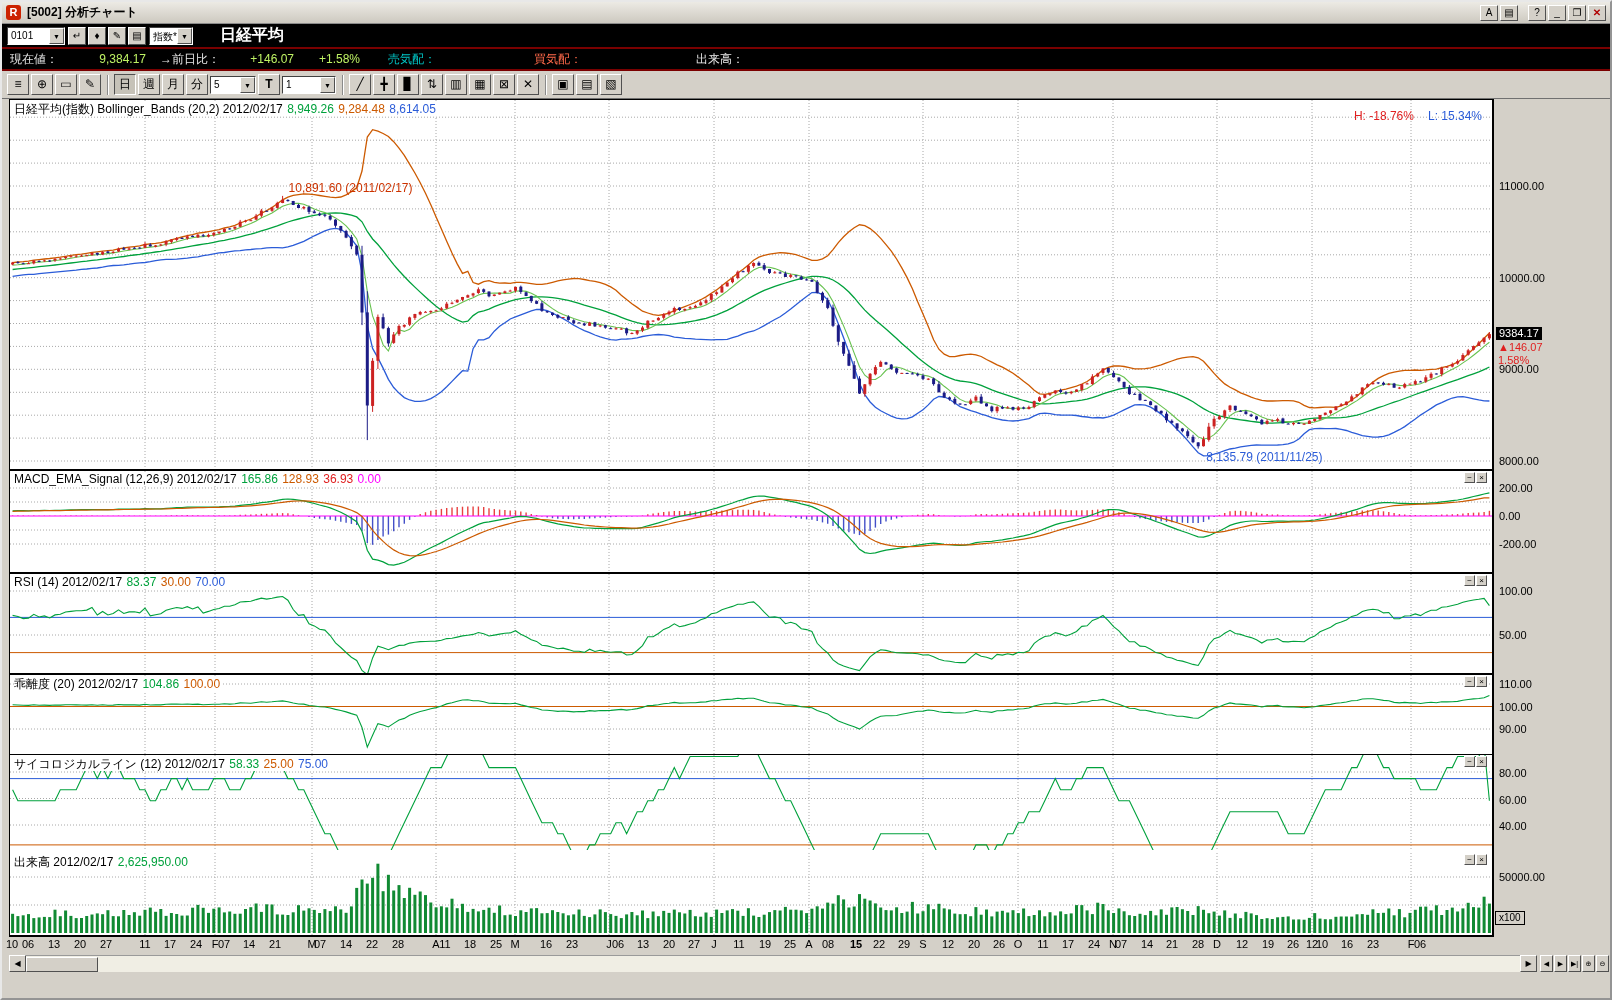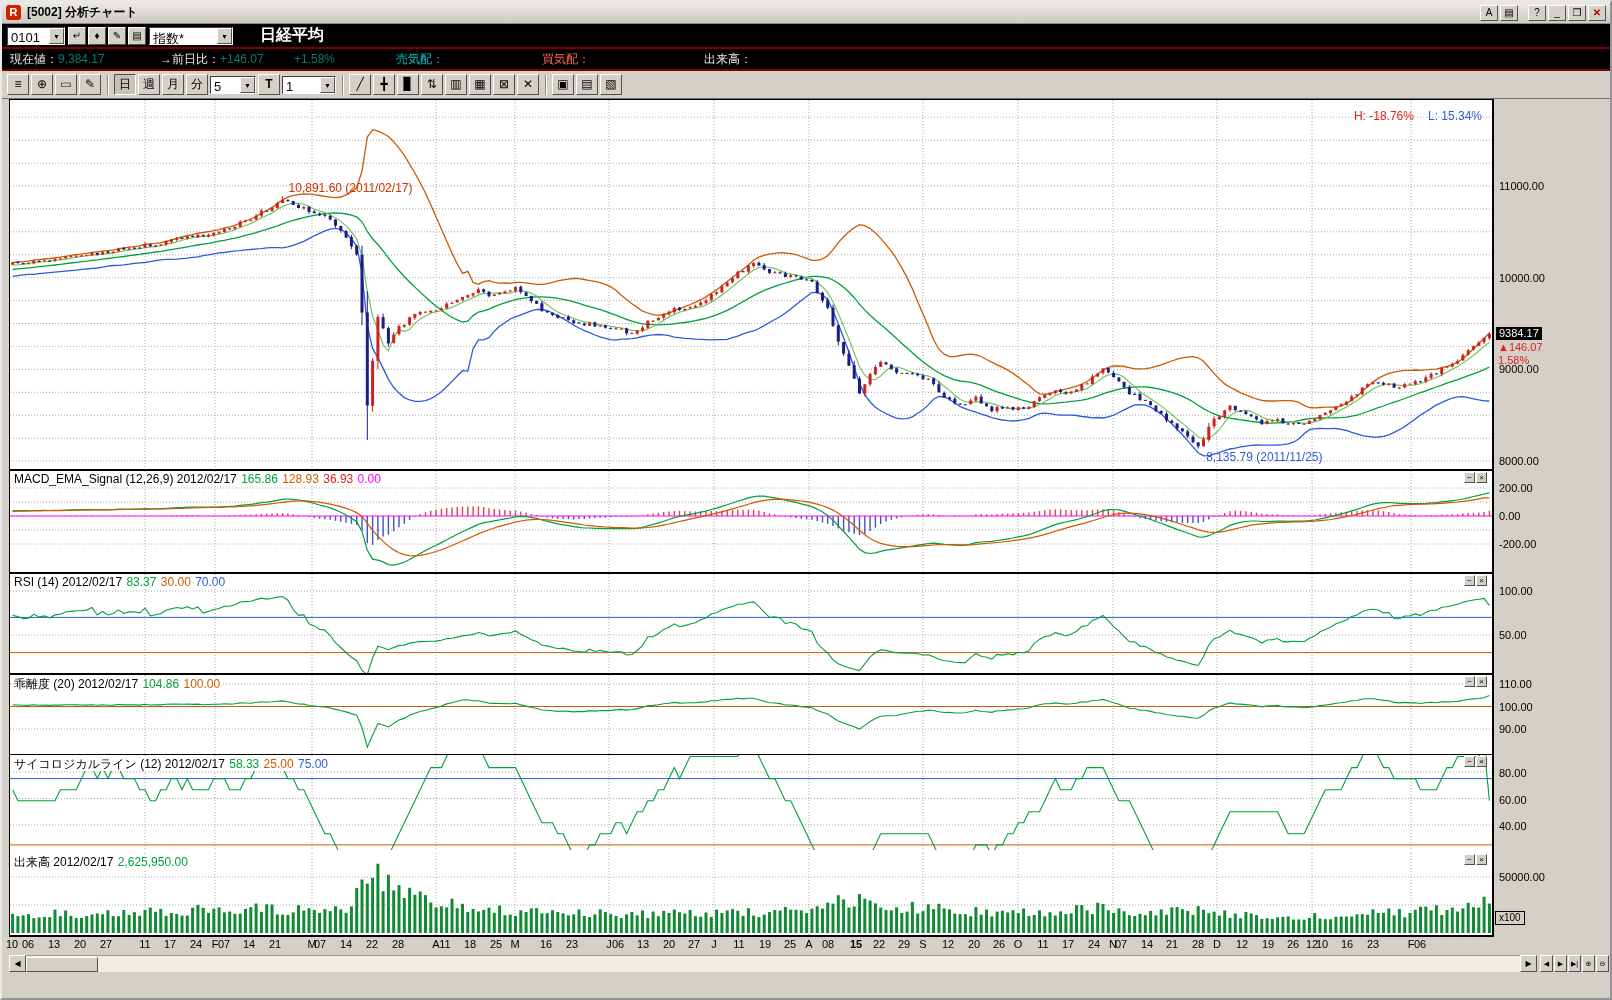--- a/index.html
+++ b/index.html
@@ -8,29 +8,29 @@
 .window{position:relative;width:1612px;height:1000px;background:#d4d0c8;border:2px outset #e8e8e8;overflow:hidden}
 .titlebar{height:22px;background:linear-gradient(#eceae4,#cdc9c0);display:flex;align-items:center;padding:0 4px;border-bottom:1px solid #8a8a8a}
 .logo{width:15px;height:15px;background:#cc2200;color:#fff;font-weight:bold;font-size:11px;text-align:center;line-height:15px;border-radius:3px}
 .title{font-size:12px;font-weight:bold;margin-left:6px;color:#000}
 .tb-btns{margin-left:auto;display:flex;gap:2px;align-items:center}
 .tb-gap{width:6px}
 .tbtn{display:inline-block;width:18px;height:16px;font-size:10px;line-height:14px;text-align:center;background:#d4d0c8;border:1px solid;border-color:#fff #505050 #505050 #fff;cursor:default}
 .tbtn.close{color:#b00000;font-weight:bold}
 .symbolbar{height:23px;background:#000;display:flex;align-items:center;padding:0 5px;gap:3px}
 .combo{display:inline-flex;height:18px;background:#fff;border:1px solid;border-color:#404040 #fff #fff #404040}
-.combo .val{flex:1;font-size:13px;padding:2px 3px 0;color:#000;white-space:nowrap;overflow:hidden}
+.combo .val{flex:1;font-size:10px;padding:2px 3px 0;color:#000;white-space:nowrap;overflow:hidden}
 .combo .drop{width:15px;background:#d4d0c8;border:1px solid;border-color:#fff #505050 #505050 #fff;font-size:7px;text-align:center;line-height:15px;color:#000}
 .sbtn{display:inline-block;width:18px;height:18px;background:#d4d0c8;border:1px solid;border-color:#fff #505050 #505050 #fff;font-size:10px;text-align:center;line-height:16px}
 .symbol-name{color:#fff;font-weight:bold;font-size:16px;margin-left:24px}
 .quotebar{height:24px;background:#000;border-top:2px solid #7a0000;border-bottom:2px solid #7a0000;display:flex;align-items:center;font-size:12px;padding:0 8px;white-space:nowrap}
 .q-label{color:#e8e8e8}
 .q-label.cyan{color:#00c8c8}
 .q-label.warm{color:#ff6a4a}
-.q-num{color:#0f766e;display:inline-block;}
+.q-num{color:#bef264;display:inline-block;text-align:right}
 .toolbar{height:28px;background:#d4d0c8;display:flex;align-items:center;padding:0 5px;gap:2px;border-bottom:1px solid #707070}
 .grp{display:flex;gap:2px;align-items:center}
 .btn{display:inline-block;min-width:22px;height:21px;padding:0 3px;font-size:12px;line-height:19px;text-align:center;background:#d4d0c8;border:1px solid;border-color:#fff #505050 #505050 #fff}
 .btn.pressed{border-color:#505050 #fff #fff #505050;background:#c6c2b8}
 .bold{font-weight:bold}
 .sep{width:1px;height:20px;background:#8a8a8a;margin:0 4px;box-shadow:1px 0 0 #fff}
 .chart-region{position:relative;width:1608px;height:874px;background:#d4d0c8}
 .plot-column{position:absolute;left:7px;top:0;width:1483px;height:838px;border-left:1px solid #000;border-top:1px solid #000;background:#fff}
 .panel{position:absolute;left:0;width:1482px;background:#fff;border-bottom:2px solid #000;overflow:hidden}
 .panel svg{position:absolute;left:0;top:0;display:block}
@@ -76,34 +76,34 @@
     <span class="combo" style="width:58px">
       <span class="val">0101</span>
       <span class="drop">▼</span>
     </span>
     <span id="sym-tools" class="grp">
         <span class="sbtn">↵</span>
         <span class="sbtn">♦</span>
         <span class="sbtn">✎</span>
         <span class="sbtn">▤</span>
       </span>
-    <span class="combo" style="width:84px">
+    <span class="combo" style="width:44px">
       <span class="val">指数*</span>
       <span class="drop">▼</span>
     </span>
     <span class="symbol-name">日経平均</span>
   </div>
 
   <div class="quotebar">
     <span class="q-label">現在値：</span>
     <span class="q-num" style="width:88px">9,384.17</span>
     <span class="q-label" style="margin-left:14px">→前日比：</span>
     <span class="q-num" style="width:74px">+146.07</span>
     <span class="q-num" style="width:66px">+1.58%</span>
-    <span class="q-label cyan" style="margin-left:36px">売気配：</span>
+    <span class="q-label cyan" style="margin-left:28px">売気配：</span>
     <span class="q-num" style="width:70px"></span>
     <span class="q-label warm" style="margin-left:28px">買気配：</span>
     <span class="q-num" style="width:80px"></span>
     <span class="q-label" style="margin-left:34px">出来高：</span>
     <span class="q-num" style="width:90px"></span>
   </div>
 
   <div class="toolbar">
     <span id="tb-left" class="grp">
         <span class="btn">≡</span>
@@ -738,20 +738,21 @@
             <rect x="1456.7" y="250.3" width="3" height="4.4" fill="#cc2222"></rect>
             <line x1="1463.5" x2="1463.5" y1="245.6" y2="250.5" stroke="#cc2222"></line>
             <rect x="1462.0" y="246.1" width="3" height="3.6" fill="#cc2222"></rect>
             <line x1="1468.8" x2="1468.8" y1="240.9" y2="246.0" stroke="#cc2222"></line>
             <rect x="1467.3" y="242.5" width="3" height="3.5" fill="#cc2222"></rect>
             <line x1="1474.1" x2="1474.1" y1="237.6" y2="244.1" stroke="#cc2222"></line>
             <rect x="1472.6" y="237.7" width="3" height="4.4" fill="#cc2222"></rect>
             <line x1="1479.4" x2="1479.4" y1="232.0" y2="239.9" stroke="#cc2222"></line>
             <rect x="1477.9" y="234.1" width="3" height="4.2" fill="#cc2222"></rect>
           </svg>
+          <div class="phead"><span style="color: rgb(0, 0, 0);">日経平均(指数) Bollinger_Bands (20,2) 2012/02/17 </span><span style="color: rgb(0, 161, 60);">8,949.26 </span><span style="color: rgb(204, 90, 0);">9,284.48 </span><span style="color: rgb(43, 92, 216);">8,614.05</span></div>
           <div class="hl"><span style="color: rgb(224, 32, 32);">H: -18.76%</span><span style="color: rgb(43, 92, 216); margin-left: 14px;">L: 15.34%</span></div>
           <div class="annot" style="left: 278.6px; top: 80.9px; color: rgb(204, 51, 0);">10,891.60 (2011/02/17)</div>
           <div class="annot" style="left: 1196.2px; top: 349.6px; color: rgb(43, 92, 216);">8,135.79 (2011/11/25)</div>
         </div>
         <div class="panel" style="top: 371px; height: 103px;">
           <svg width="1482" height="101">
             <line x1="135" x2="135" y1="0" y2="101" stroke="#a8a8a8" stroke-dasharray="1,2"></line>
             <line x1="205" x2="205" y1="0" y2="101" stroke="#a8a8a8" stroke-dasharray="1,2"></line>
             <line x1="302" x2="302" y1="0" y2="101" stroke="#a8a8a8" stroke-dasharray="1,2"></line>
             <line x1="426" x2="426" y1="0" y2="101" stroke="#a8a8a8" stroke-dasharray="1,2"></line>

